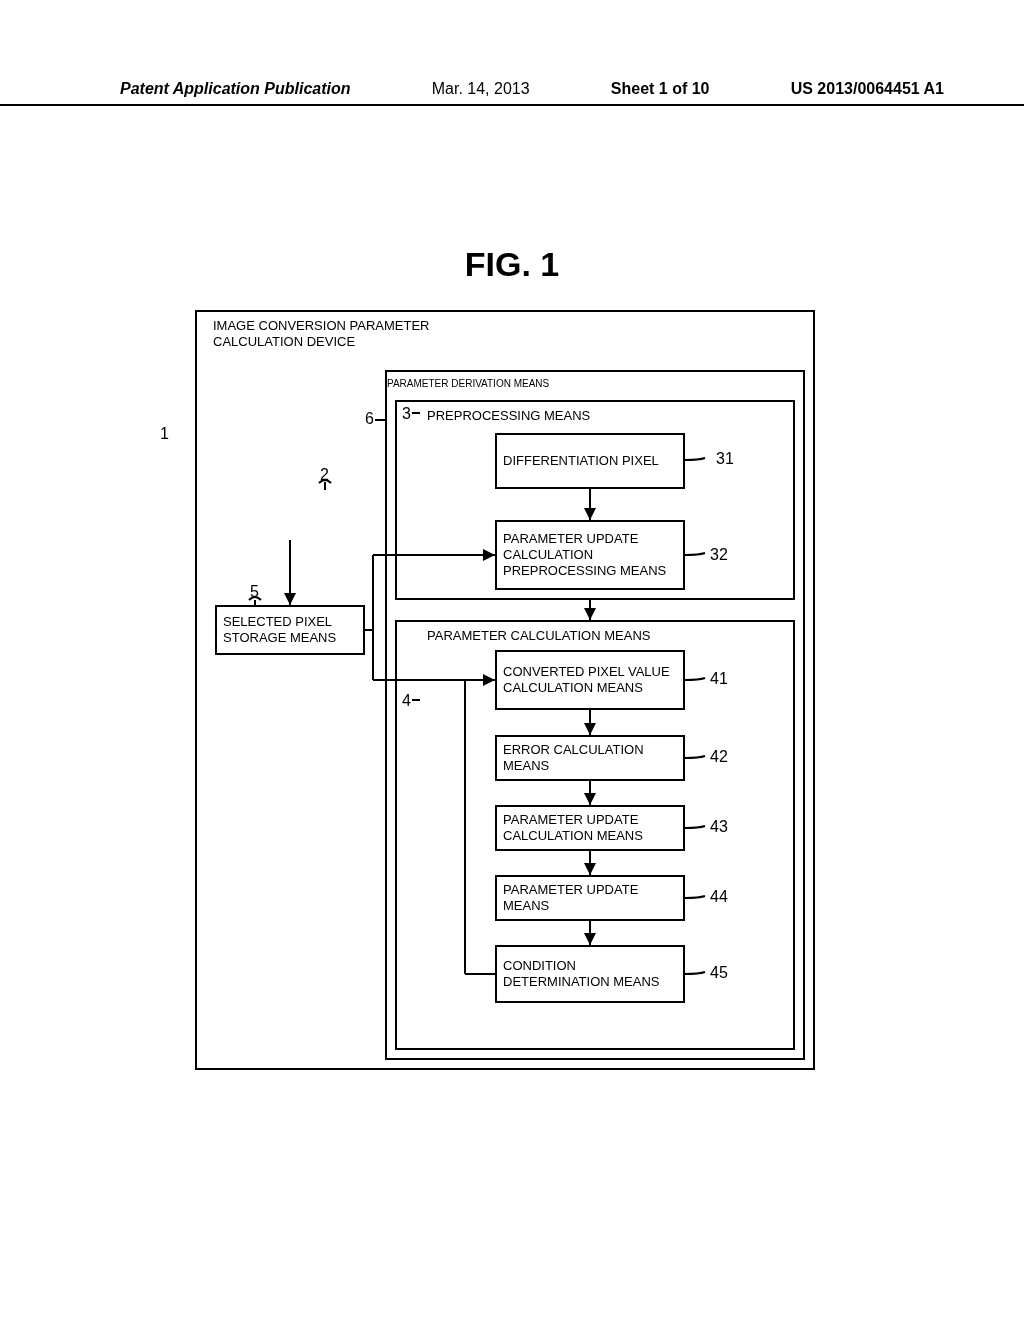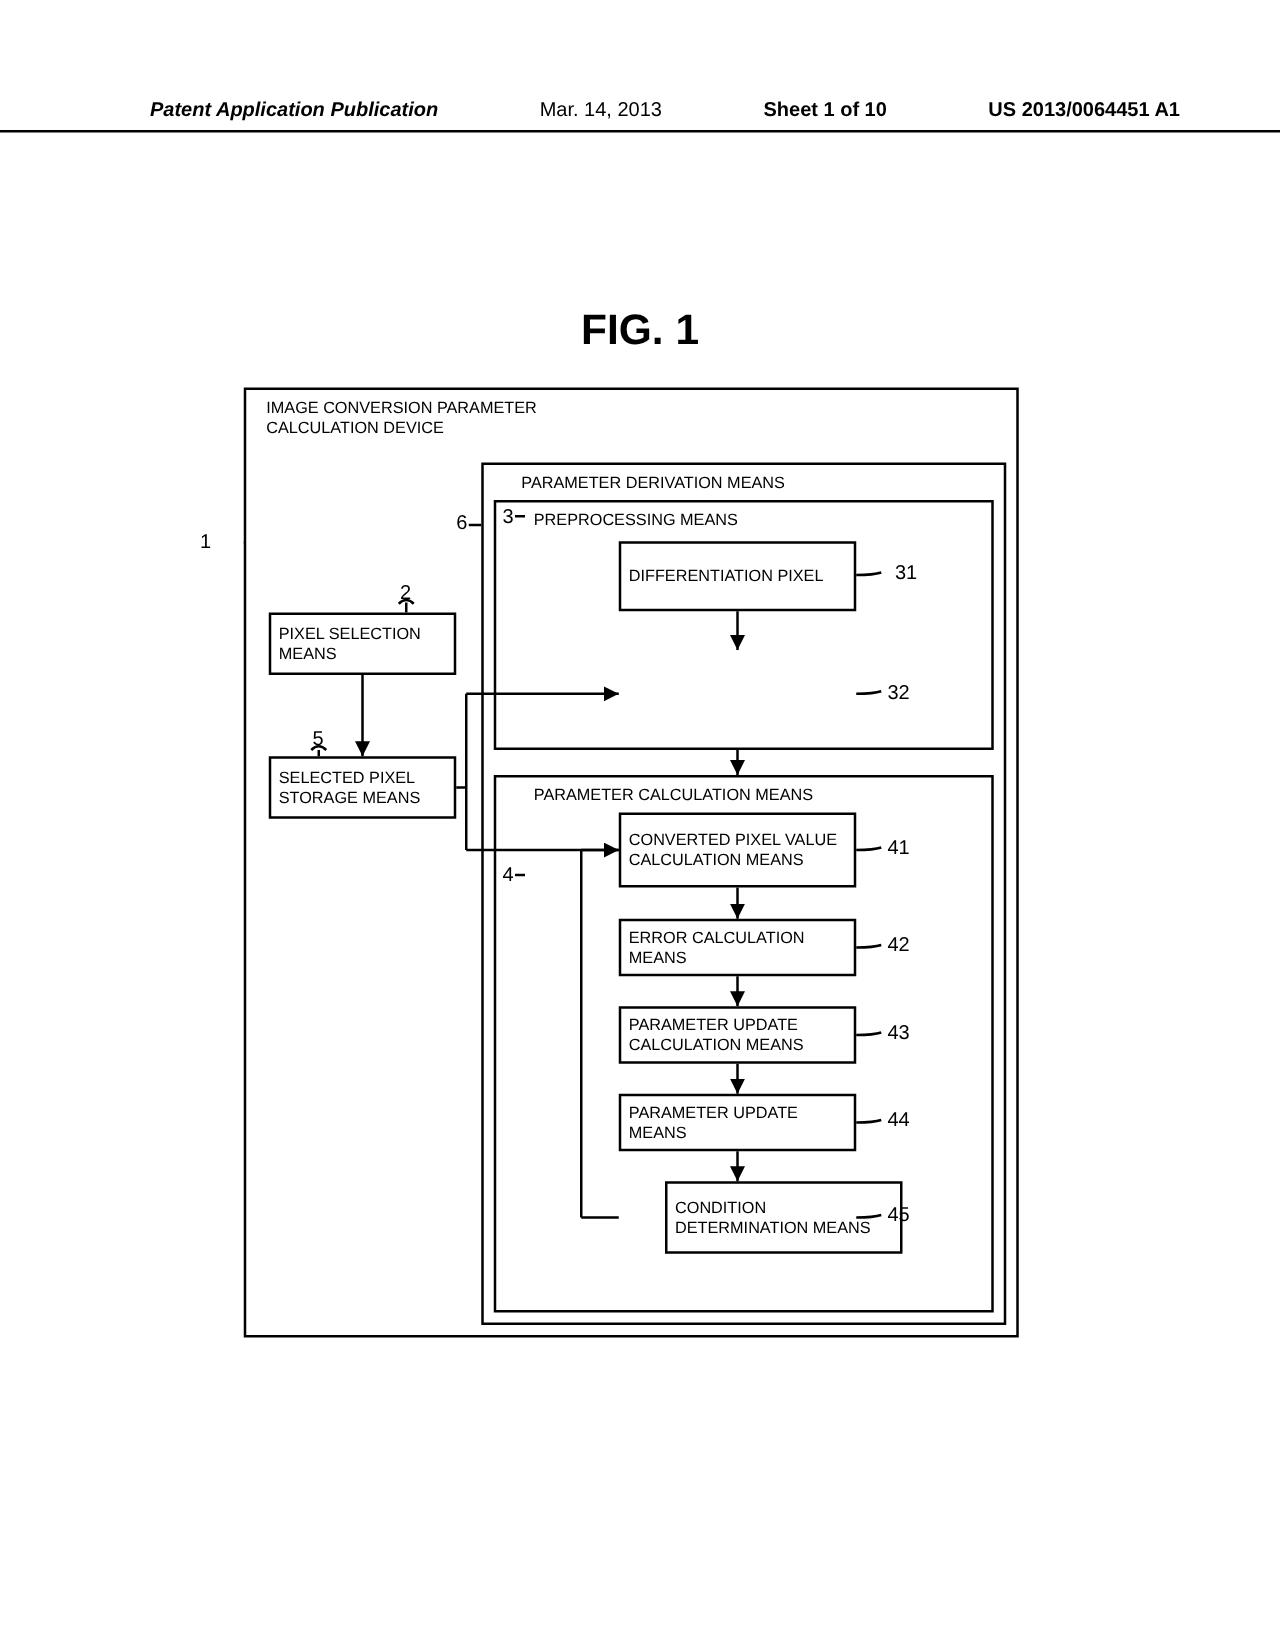--- a/index.html
+++ b/index.html
@@ -51,38 +51,38 @@
     background: #fff;
     font-size: 13px;
     line-height: 1.25;
     padding: 4px 6px;
   }
   
   .outer { left: 0; top: 0; width: 620px; height: 760px; padding-top: 6px; }
   .outer-title { font-size: 13px; padding-left: 10px; }
   
   .param-derivation { left: 190px; top: 60px; width: 420px; height: 690px; padding: 6px 0 0 0; }
-  .param-derivation-title { font-size: 13px; padding-left: 30px; }
+  .param-derivation-title { font-size: 10px; }
   
   .preproc { left: 200px; top: 90px; width: 400px; height: 200px; padding: 6px 0 0 0; }
   .preproc-title { font-size: 13px; padding-left: 30px; }
   
   .param-calc { left: 200px; top: 310px; width: 400px; height: 430px; padding: 6px 0 0 0; }
   .param-calc-title { font-size: 13px; padding-left: 30px; }
   
   .small { width: 190px; height: 56px; font-size: 13px; display:flex; align-items:center; }
   .pixel-select { left: 20px; top: 180px; width: 150px; height: 50px; }
   .selected-storage { left: 20px; top: 295px; width: 150px; height: 50px; }
   .diff-means { left: 300px; top: 123px; }
   .pupm { left: 300px; top: 210px; height: 70px; }
   .cpvm { left: 300px; top: 340px; height: 60px;}
   .ecm { left: 300px; top: 425px; height: 46px;}
   .pucm { left: 300px; top: 495px; height: 46px;}
   .pum { left: 300px; top: 565px; height: 46px;}
-  .cdm { left: 300px; top: 635px; height: 58px; margin-left: 37px;}
+  .cdm { left: 300px; top: 635px; height: 58px;}
   
   .ref { position:absolute; font-size:16px; }
   
   svg.arrows { position:absolute; left:0; top:0; width:620px; height:760px; pointer-events:none; }
 </style>
 </head>
 <body>
 
 <div class="page">
 
@@ -107,29 +107,29 @@
     </div>
 
     <div class="box preproc">
       <div class="preproc-title">PREPROCESSING MEANS</div>
     </div>
 
     <div class="box param-calc">
       <div class="param-calc-title">PARAMETER CALCULATION MEANS</div>
     </div>
 
-    <div class="box small pixel-select">
-      <span>PIXEL SELECTION MEANS</span>
-    </div>
     <div class="box small selected-storage">
       <span>SELECTED PIXEL STORAGE MEANS</span>
     </div>
 
     <div class="box small diff-means">
       <span>DIFFERENTIATION PIXEL</span>
+    </div>
+    <div class="box small pupm">
+      <span>PARAMETER UPDATE CALCULATION PREPROCESSING MEANS</span>
     </div>
     <div class="box small cpvm">
       <span>CONVERTED PIXEL VALUE CALCULATION MEANS</span>
     </div>
     <div class="box small ecm">
       <span>ERROR CALCULATION MEANS</span>
     </div>
     <div class="box small pucm">
       <span>PARAMETER UPDATE CALCULATION MEANS</span>
     </div>

